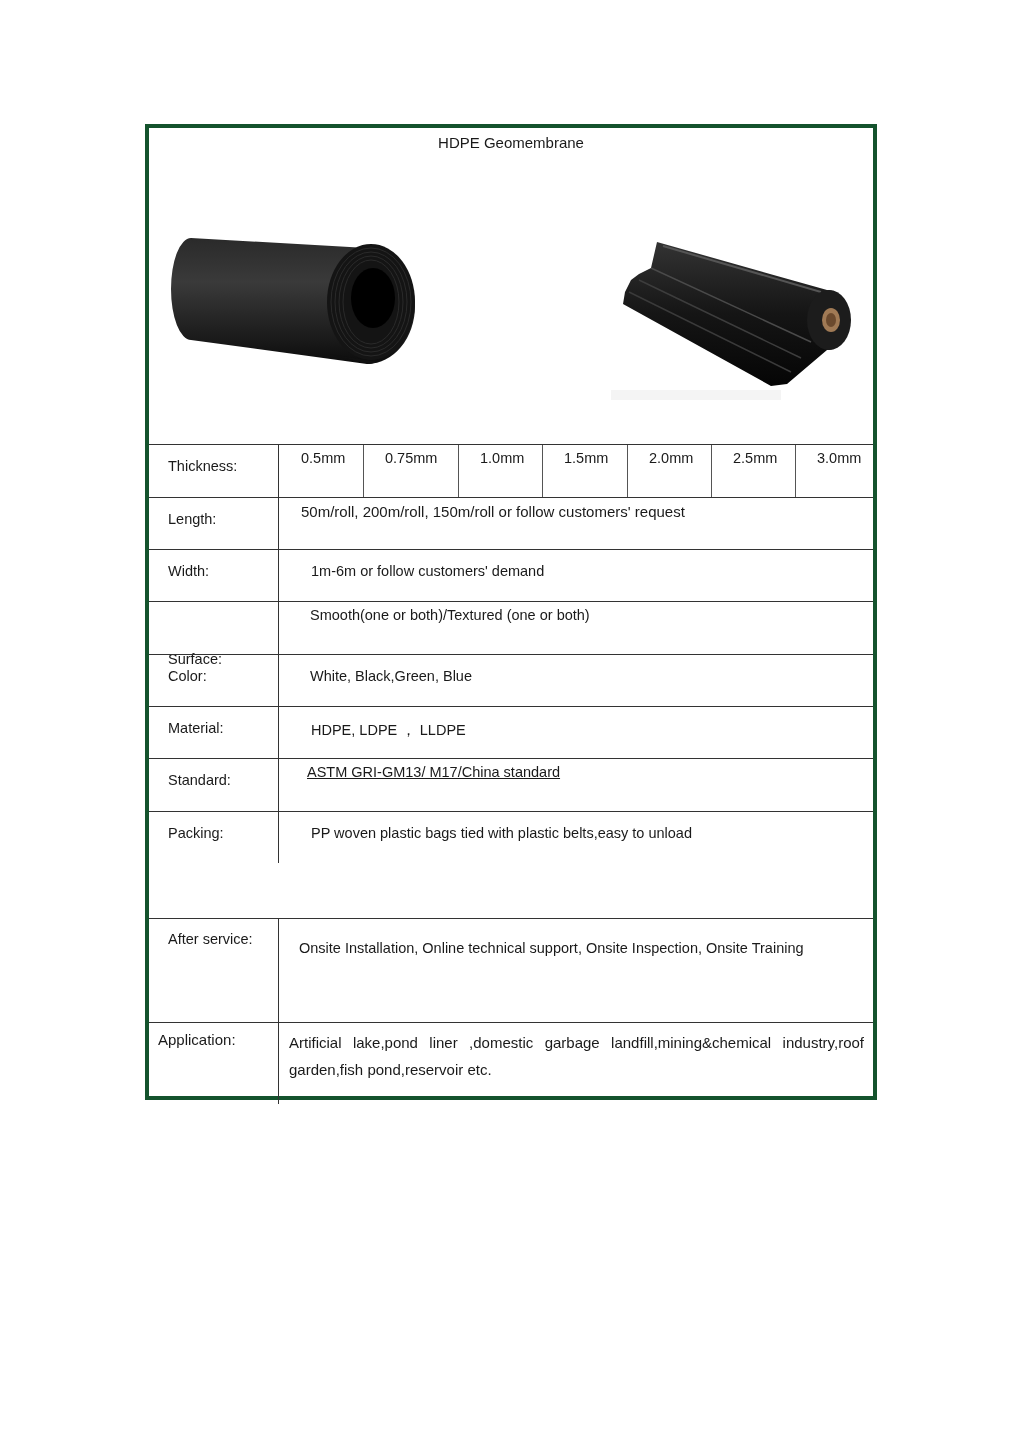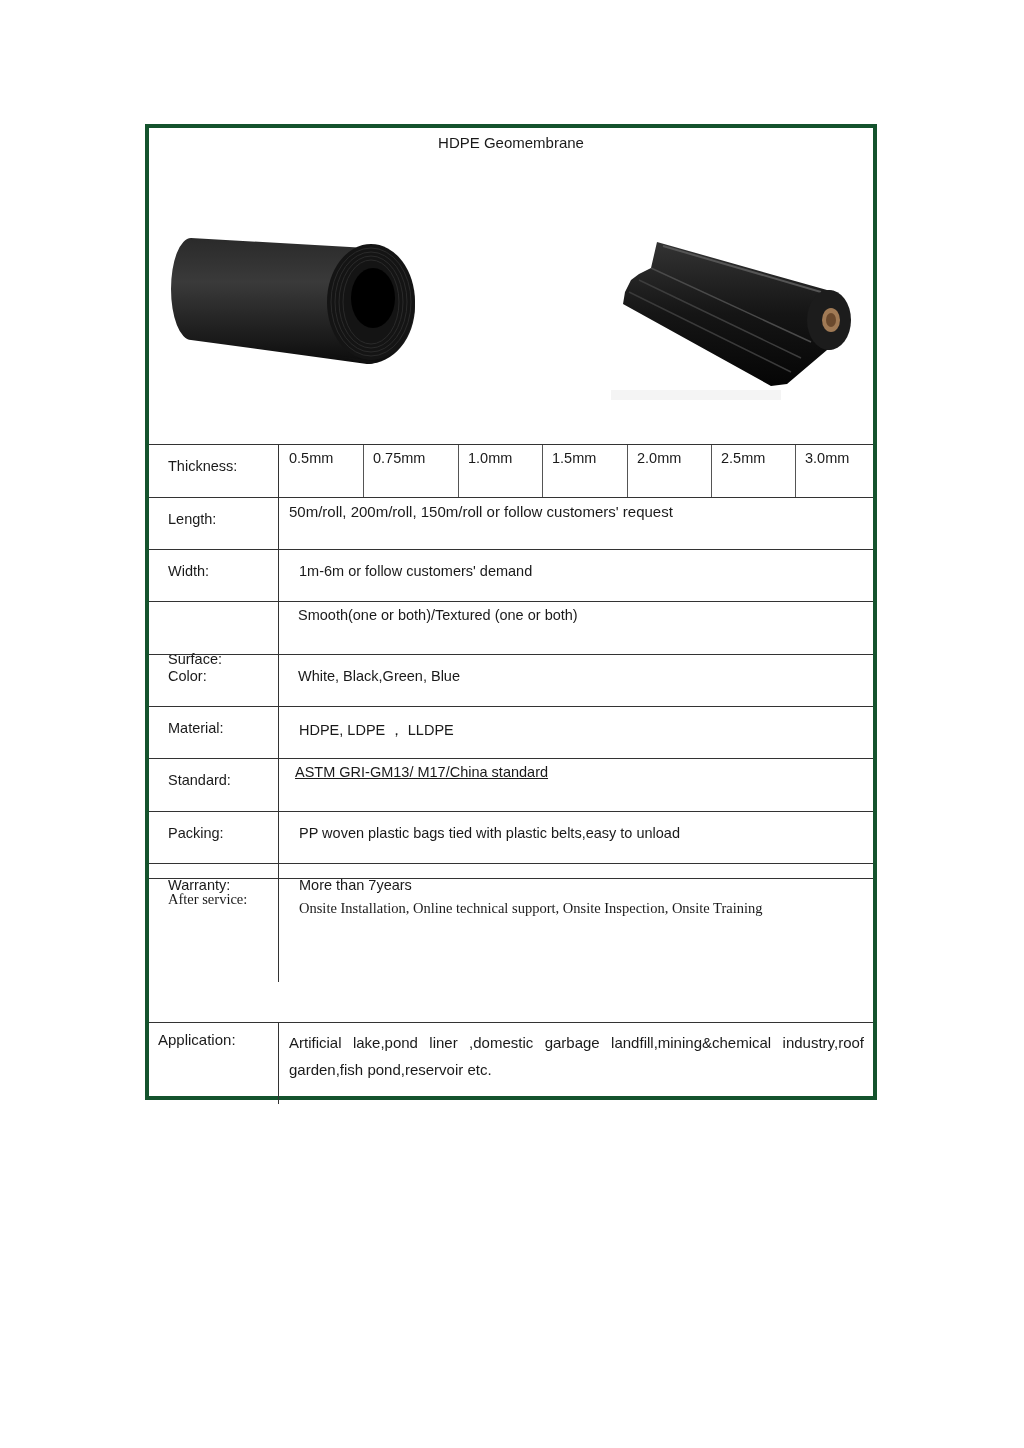--- a/index.html
+++ b/index.html
@@ -10,21 +10,21 @@
   .title { position: absolute; left: 0; right: 0; top: 6px; text-align: center;
            font-size: 15px; color: #1a1a1a; }
   .img-area { position: absolute; left: 0; right: 0; top: 0; height: 316px; }
   .roll1 { position: absolute; left: 20px; top: 108px; width: 252px; height: 132px; }
   .roll2 { position: absolute; left: 462px; top: 106px; width: 244px; height: 170px; }
   .row { position: absolute; left: 0; right: 0; border-top: 1px solid #333; box-sizing: border-box; }
   .lbl { position: absolute; left: 0; top: 0; bottom: 0; width: 130px;
          border-right: 1px solid #333; box-sizing: border-box; font-size: 14.5px; }
   .lbl span { position: absolute; left: 19px; }
   .val { position: absolute; left: 131px; right: 0; top: 0; bottom: 0; font-size: 14.5px; }
-  .val span { position: absolute; }
+  .val span { position: absolute; margin-left: 12px; }
   .thick-cell { position: absolute; top: 0; bottom: 0; border-right: 1px solid #555; box-sizing: border-box; font-size: 14.5px; }
   .thick-cell:last-child { border-right: none; }
   .thick-cell span { position: absolute; left: 9px; top: 5px; }
   .app-text { position: absolute; left: 9px; right: 9px; top: 6px; text-align: justify; text-align-last: left;
               line-height: 27px; font-size: 15px; }
   .svc-text { position: absolute; left: 19px; right: 40px; top: 13px; line-height: 32px; font-size: 14.5px; }
 </style>
 </head>
 <body>
 
@@ -155,30 +155,22 @@
 
   <div class="row" style="top:683px; height:52px;">
     <div class="lbl">
         <span style="top:13px;">Packing:</span>
       </div>
     <div class="val">
         <span style="left:19px; top:13px;">PP woven plastic bags tied with plastic belts,easy to unload</span>
       </div>
   </div>
 
-  <div class="row" style="top:735px; height:55px;">
-    <div class="lbl">
-        <span style="top:13px;">Warranty:</span>
-      </div>
-    <div class="val">
-        <span style="left:19px; top:13px;">More than 7years</span>
-      </div>
-  </div>
 
-  <div class="row" style="top:750px; height:104px;font-family:Liberation Serif, serif;">
+  <div class="row" style="top:790px; height:104px;">
     <div class="lbl">
         <span style="top:12px;">After service:</span>
       </div>
     <div class="val">
       <div class="svc-text">Onsite Installation, Online technical support, Onsite Inspection, Onsite Training</div>
     </div>
   </div>
 
   <div class="row" style="top:894px; height:82px;">
     <div class="lbl">

